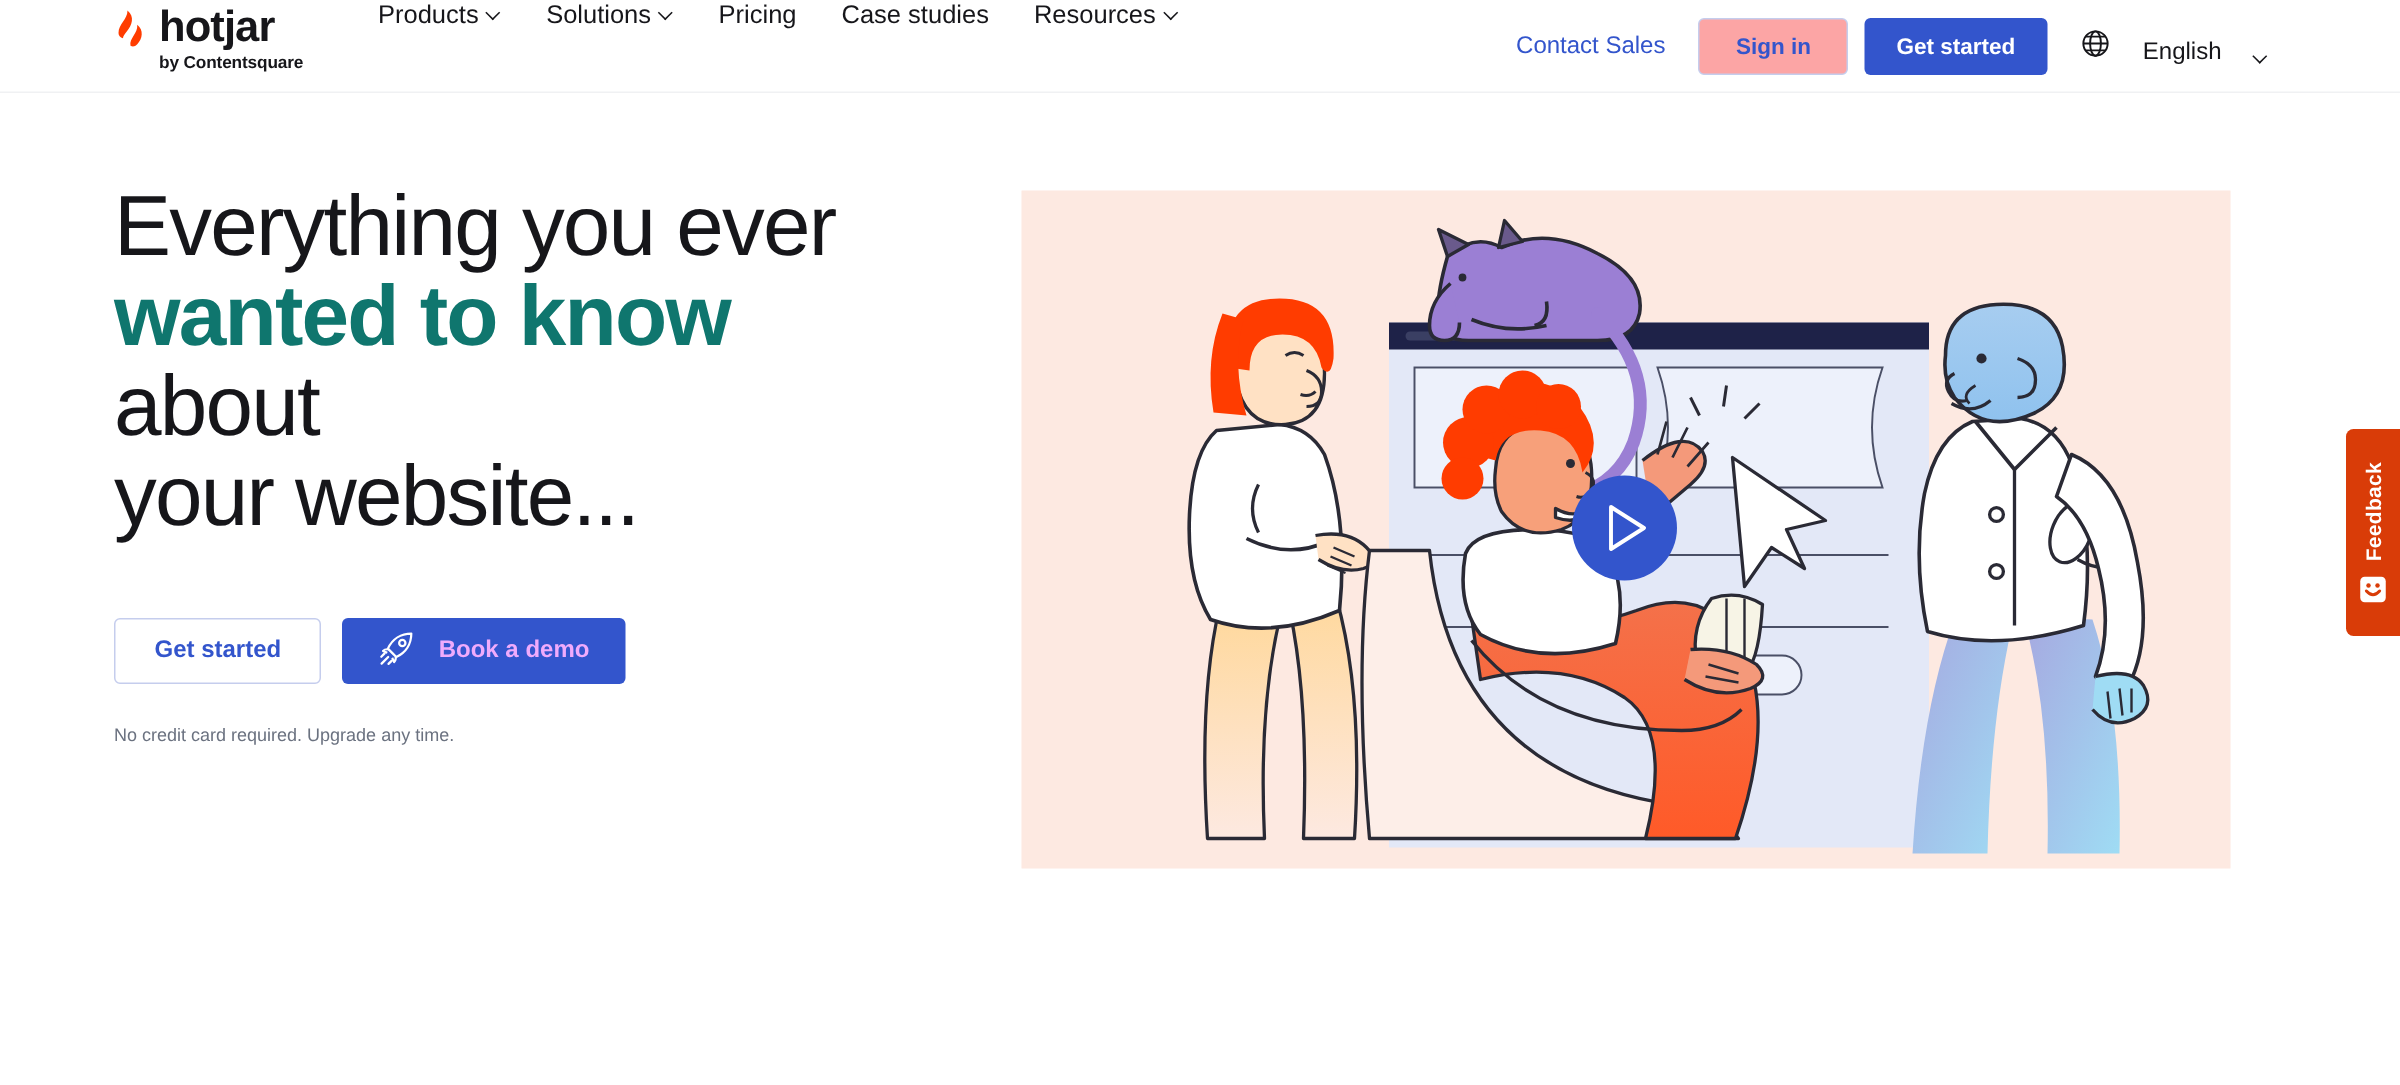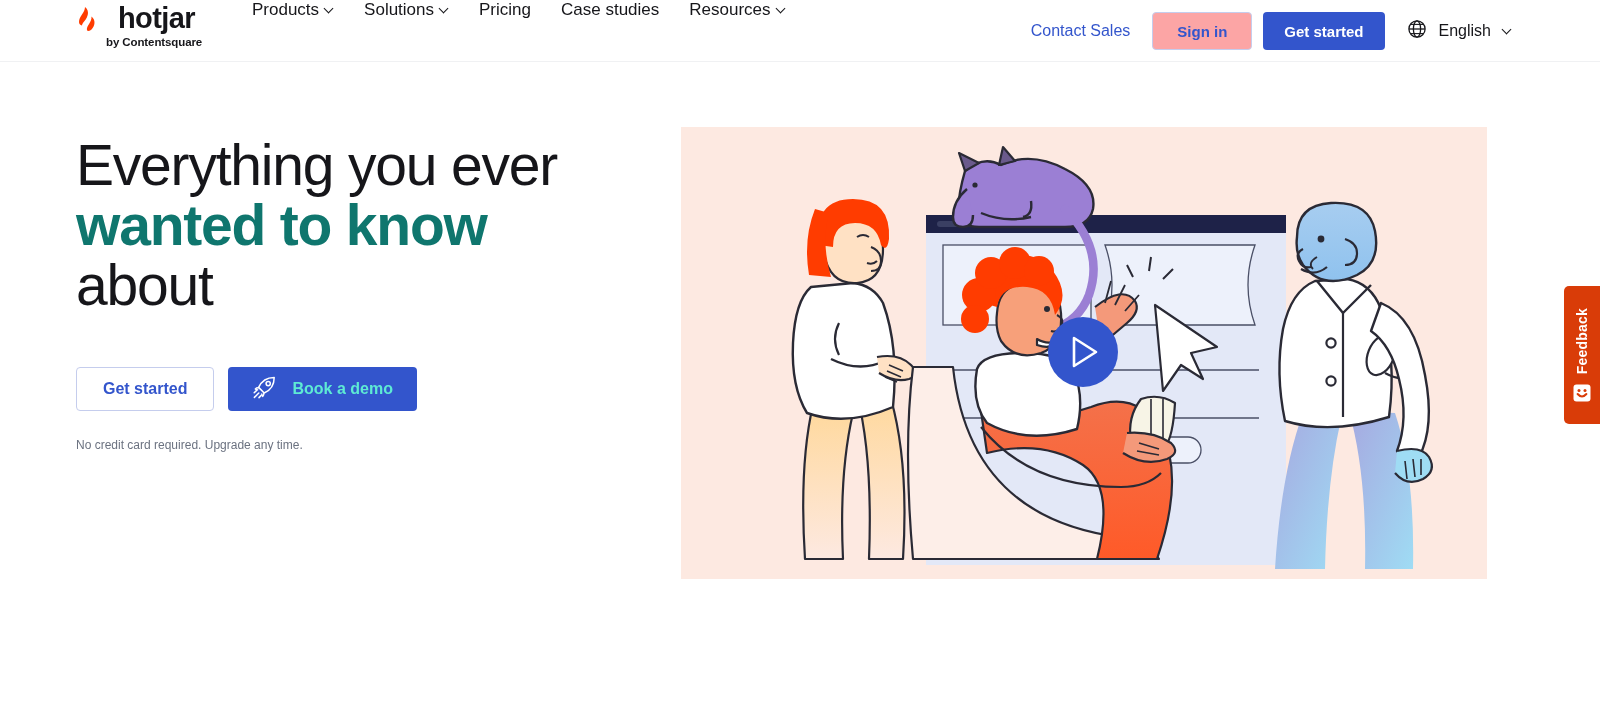--- a/index.html
+++ b/index.html
@@ -20,21 +20,21 @@
     align-items: center;
     background: #fff;
   }
   .logo-block {
     position: absolute;
     left: 76px; top: 4px;
     display: flex;
     flex-direction: column;
     align-items: flex-start;
   }
-  .logo-row { display: flex; align-items: center; gap: 20px; }
+  .logo-row { display: flex; align-items: center; gap: 8px; }
   .logo-mark { width: 22px; height: 26px; display: block; }
   .logo-word {
     font-size: 29px;
     font-weight: 700;
     color: #16161a;
     letter-spacing: -0.6px;
     line-height: 1;
   }
   .logo-sub {
     font-size: 11.5px;
@@ -116,34 +116,34 @@
     color: #fff;
     font-size: 15px;
     font-weight: 700;
     font-family: "Liberation Sans", sans-serif;
     cursor: pointer;
     margin-right: 22px;
     white-space: nowrap;
   }
   .lang {
     display: flex;
-    align-items: center;
-    gap: 12px;
+    align-items: flex-end;
+    gap: 22px;
     font-size: 16px;
     color: #16161a;
     cursor: pointer;
     white-space: nowrap;
   }
 
   
   .hero { position: relative; height: 661px; }
 
   .hero-left {
     position: absolute;
-    left: 76px; top: 74px;
+    left: 76px; top: 60px;
     width: 560px;
   }
   .headline {
     font-size: 57px;
     line-height: 1.05;
     font-weight: 400;
     color: #16161a;
     letter-spacing: -1.2px;
   }
   .headline .hl-accent { color: #0f766e; font-weight: 700; }
@@ -180,21 +180,21 @@
     font-family: "Liberation Sans", sans-serif;
     cursor: pointer;
     white-space: nowrap;
   }
   .btn-bookdemo {
     height: 44px;
     padding: 0 24px;
     border: none;
     border-radius: 4px;
     background: #3355cc;
-    color: #5eead4;
+    color: #f0abfc;
     font-size: 16px;
     font-weight: 700;
     font-family: "Liberation Sans", sans-serif;
     cursor: pointer;
     display: flex;
     align-items: center;
     gap: 14px;
     white-space: nowrap;
   }
   .finep {
@@ -295,20 +295,21 @@
     </span>
   </div>
 </div>
 
 <div class="hero">
 
   <div class="hero-left">
     <h1 class="headline">
       <span class="hl-b">Everything you ever</span><br>
       <span class="hl-accent">wanted to know</span><span class="hl-b"> about</span><br>
+      <span class="hl-b">your website...</span>
     </h1>
 
 
     <div class="cta-row">
       <button class="btn-getstarted-hero">Get started</button>
       <button class="btn-bookdemo">
         <span>
           <svg width="26" height="26" viewBox="0 0 26 26" fill="none" xmlns="http://www.w3.org/2000/svg">
             <path d="M9.6 16.4 L6.6 13.4 C9.6 6.8 15.6 3.4 22.2 3.4 C22.2 10 18.8 16 12.2 19 L9.6 16.4 Z" stroke="#fff" stroke-width="1.5" stroke-linejoin="round"></path>
             <circle cx="16.2" cy="9.6" r="2.1" stroke="#fff" stroke-width="1.5"></circle>

